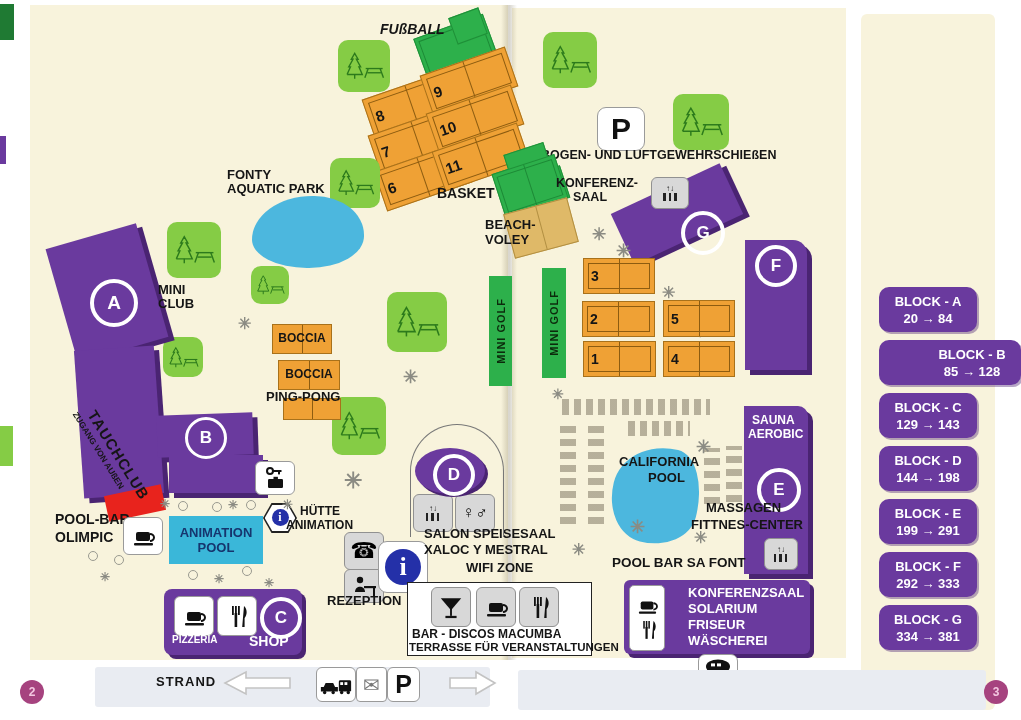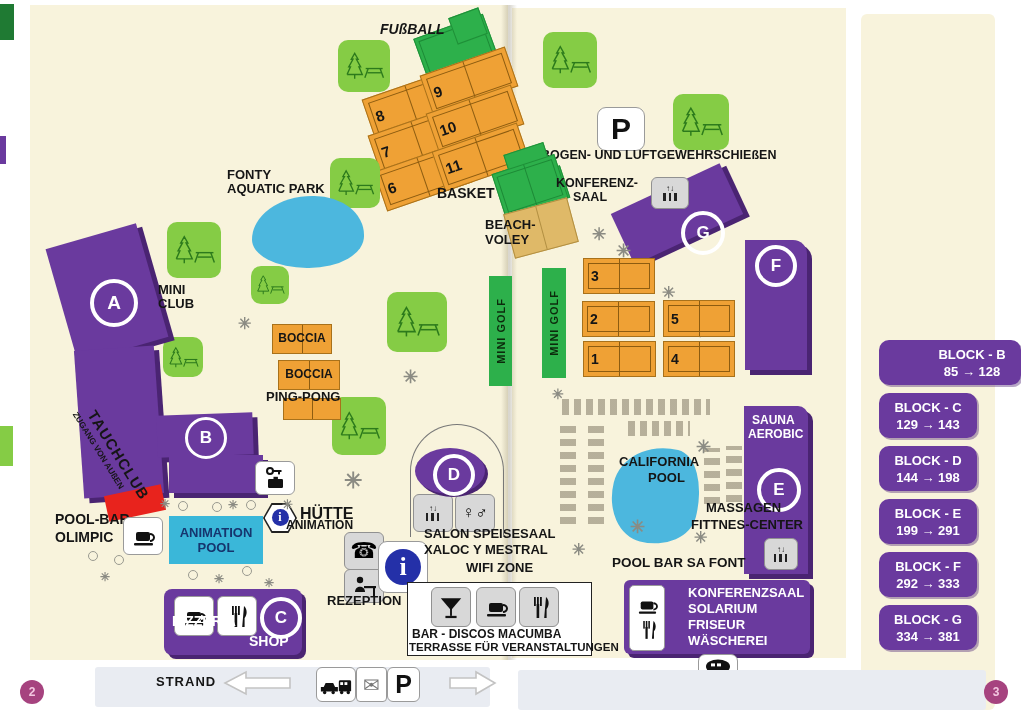--- a/index.html
+++ b/index.html
@@ -257,21 +257,21 @@
     <span style="font-weight:bold;font-size:13px;color:#16356e;">POOL</span>
   </div>
 
   <div class="hexO" style="left:263px;top:503px;width:34px;height:30px;">
     <div class="hexI">
         <div class="infoc" style="width:17px;height:17px;font-size:12px;">
           <span>i</span>
         </div>
       </div>
     </div>
-  <div class="lbl" style="left:300px;top:505px;font-size:16px;">HÜTTE</div>
+  <div class="lbl" style="left:300px;top:505px;font-size:12px;">HÜTTE</div>
   <div class="lbl" style="left:286px;top:519px;font-size:12px;">ANIMATION</div>
   <span class="star" style="left:344px;top:468px;font-size:22px;">✳</span>
 
   <div class="ibox" style="left:344px;top:532px;width:38px;height:36px;font-size:22px;">
     <span style="line-height:1;">☎</span>
     </div>
   <div class="ibox" style="left:344px;top:569px;width:38px;height:32px;">
     <svg width="24" height="22" viewBox="0 0 24 22">
         <use href="#persondesk"></use>
       </svg>
@@ -320,21 +320,21 @@
       </svg>
     </div>
   <div class="wbox" style="left:217px;top:596px;width:38px;height:38px;">
     <svg width="20" height="24" viewBox="0 0 20 24">
         <use href="#forkknife"></use>
       </svg>
     </div>
   <div class="circle" style="left:260px;top:597px;width:34px;height:34px;font-size:17px;">
       <span>C</span>
     </div>
-  <div class="lbl wlbl" style="left:172px;top:614px;font-size:14px;text-align:right;">PIZZERIA</div>
+  <div class="lbl wlbl" style="left:172px;top:634px;font-size:10px;text-align:right;">PIZZERIA</div>
   <div class="lbl wlbl" style="left:249px;top:634px;font-size:14px;">SHOP</div>
 
   <div class="path-arc" style="left:410px;top:424px;width:92px;height:112px;"></div>
   <div class="purple" style="left:415px;top:448px;width:70px;height:46px;border-radius:50%;box-shadow:3px 3px 0 #4a2472;"></div>
   <div class="circle" style="left:433px;top:454px;width:34px;height:34px;font-size:17px;">
       <span>D</span>
     </div>
 
   <span class="star" style="left:238px;top:314px;font-size:16px;">✳</span>
   <span class="star" style="left:403px;top:366px;font-size:18px;">✳</span>
@@ -445,20 +445,24 @@
   <div class="lbl wlbl" style="left:688px;top:602px;font-size:13px;">SOLARIUM</div>
   <div class="lbl wlbl" style="left:688px;top:618px;font-size:13px;">FRISEUR</div>
   <div class="lbl wlbl" style="left:688px;top:634px;font-size:13px;">WÄSCHEREI</div>
 
   <div class="wbox" style="left:698px;top:654px;width:38px;height:23px;border-radius:7px;">
     <svg width="26" height="15" viewBox="0 0 26 15">
         <use href="#busoval"></use>
       </svg>
     </div>
 
+  <div class="legend-box" style="top:287px;">
+    <span>BLOCK - A</span>
+      <span>20 → 84</span>
+    </div>
   <div class="legend-box" style="top:340px;padding-left:44px;">
     <span>BLOCK - B</span>
       <span>85 → 128</span>
     </div>
   <div class="legend-box" style="top:393px;">
     <span>BLOCK - C</span>
       <span>129 → 143</span>
     </div>
   <div class="legend-box" style="top:446px;">
     <span>BLOCK - D</span>

